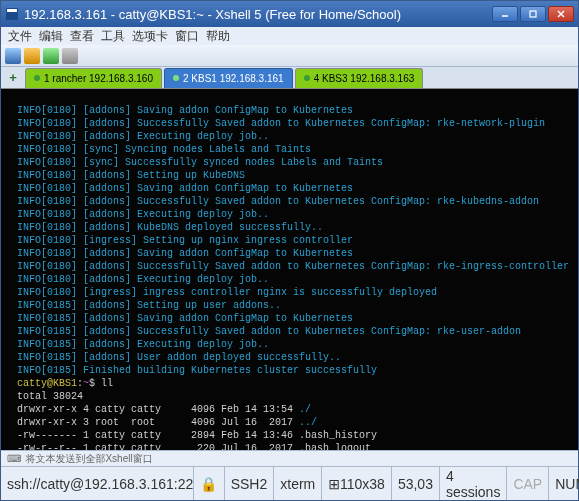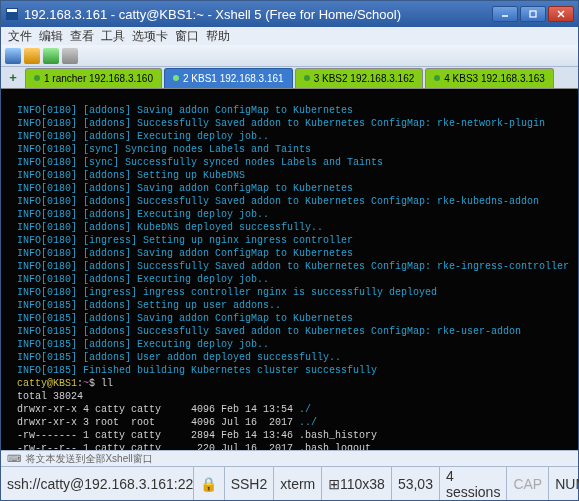--- a/index.html
+++ b/index.html
@@ -87,24 +87,20 @@
     <span class="tab">
         <span class="dot"></span>
         <span>1 rancher 192.168.3.160</span>
       </span>
     <span class="tab active">
         <span class="dot"></span>
         <span>2 KBS1 192.168.3.161</span>
       </span>
     <span class="tab">
         <span class="dot"></span>
-        <span>3 KBS2 192.168.3.162</span>
-      </span>
-    <span class="tab">
-        <span class="dot"></span>
         <span>4 KBS3 192.168.3.163</span>
       </span>
   </div>
 
   <div class="term">
 <span class="i">INFO[0180] [addons] Saving addon ConfigMap to Kubernetes</span>
 <span class="i">INFO[0180] [addons] Successfully Saved addon to Kubernetes ConfigMap: rke-network-plugin</span>
 <span class="i">INFO[0180] [addons] Executing deploy job..</span>
 <span class="i">INFO[0180] [sync] Syncing nodes Labels and Taints</span>
 <span class="i">INFO[0180] [sync] Successfully synced nodes Labels and Taints</span>

